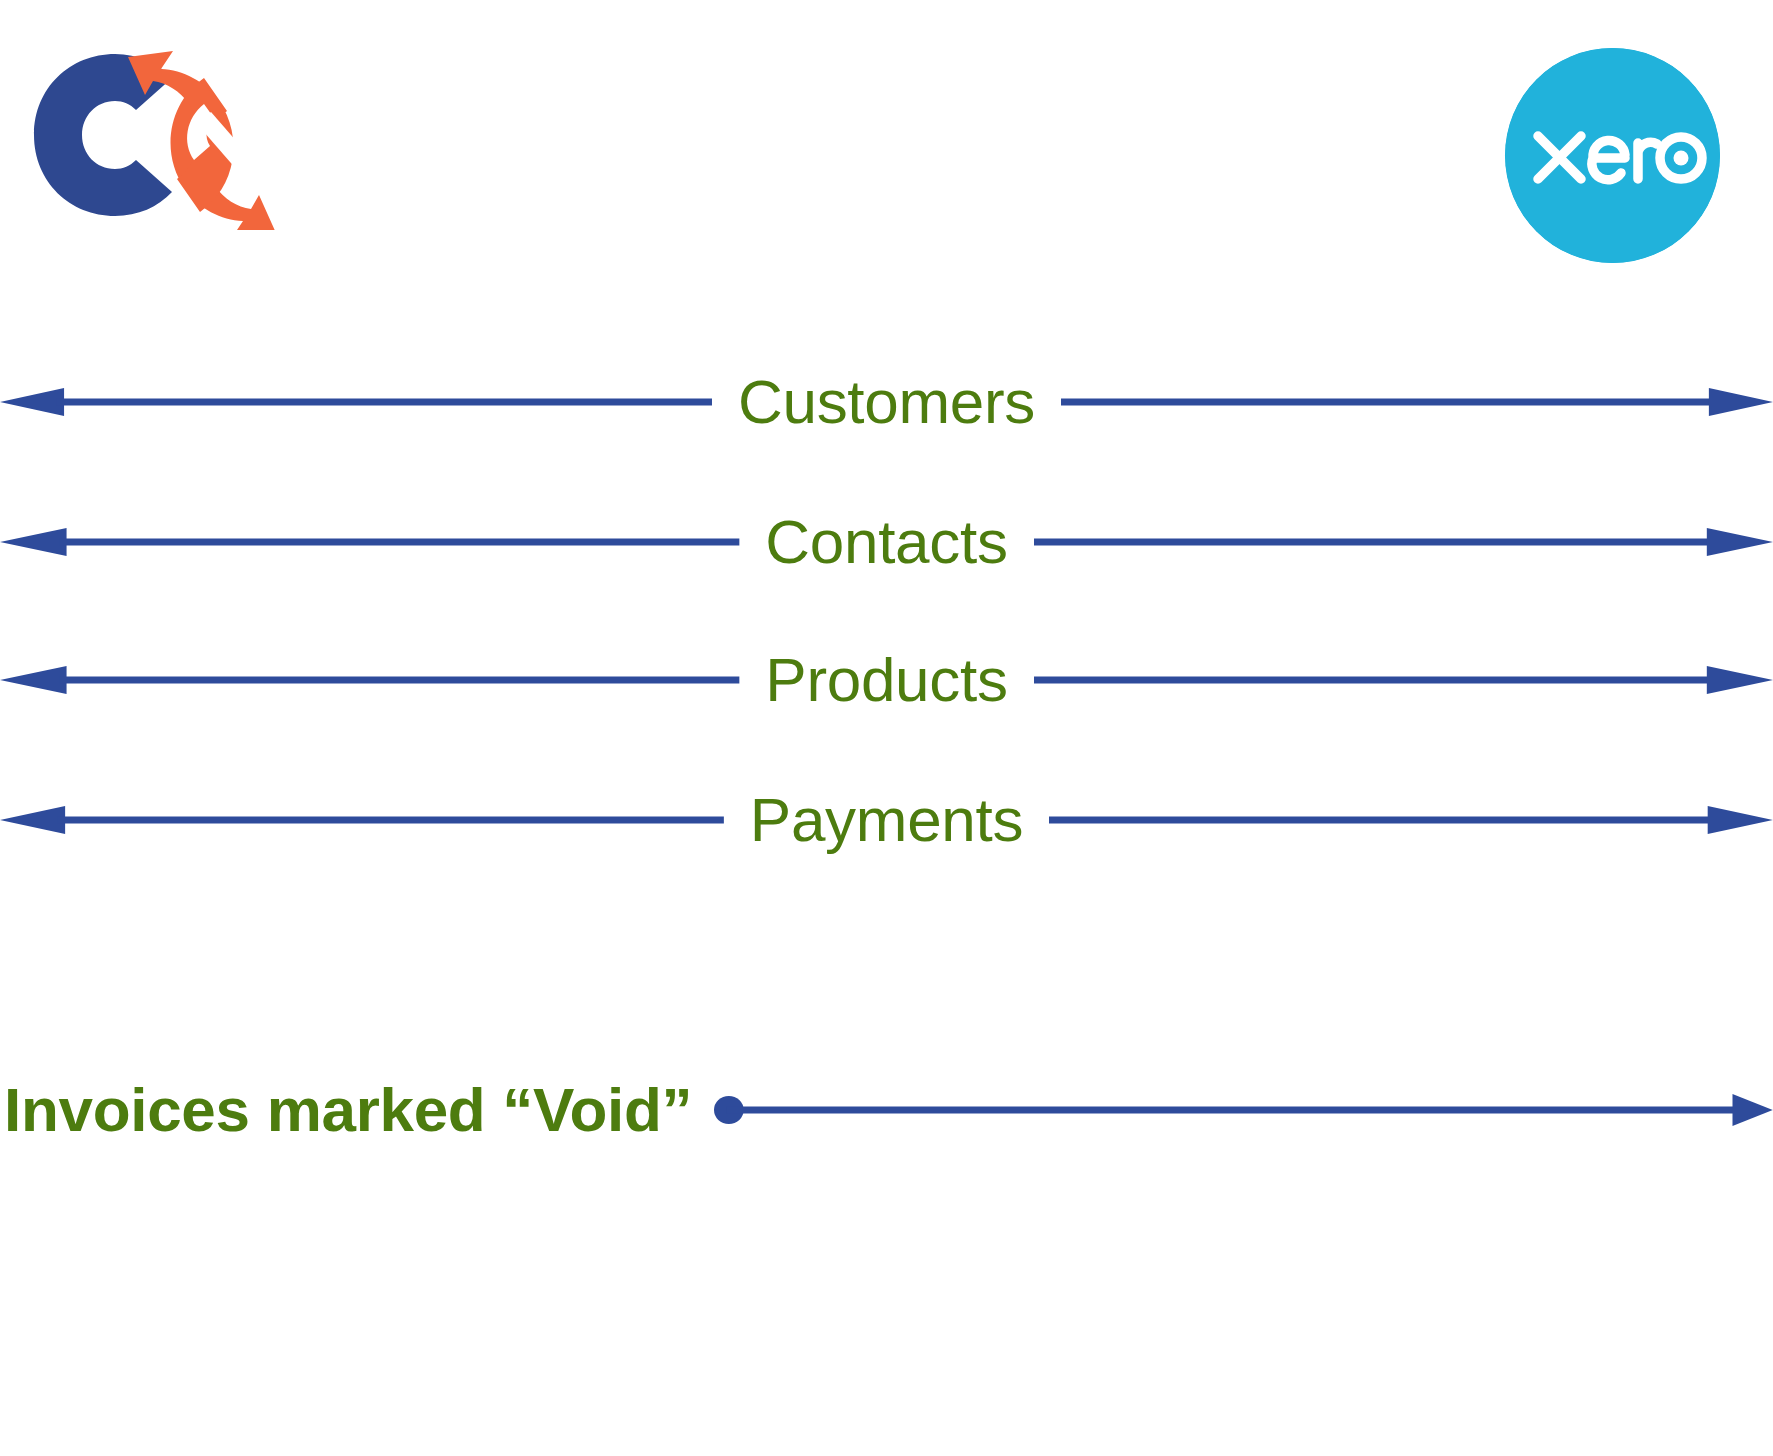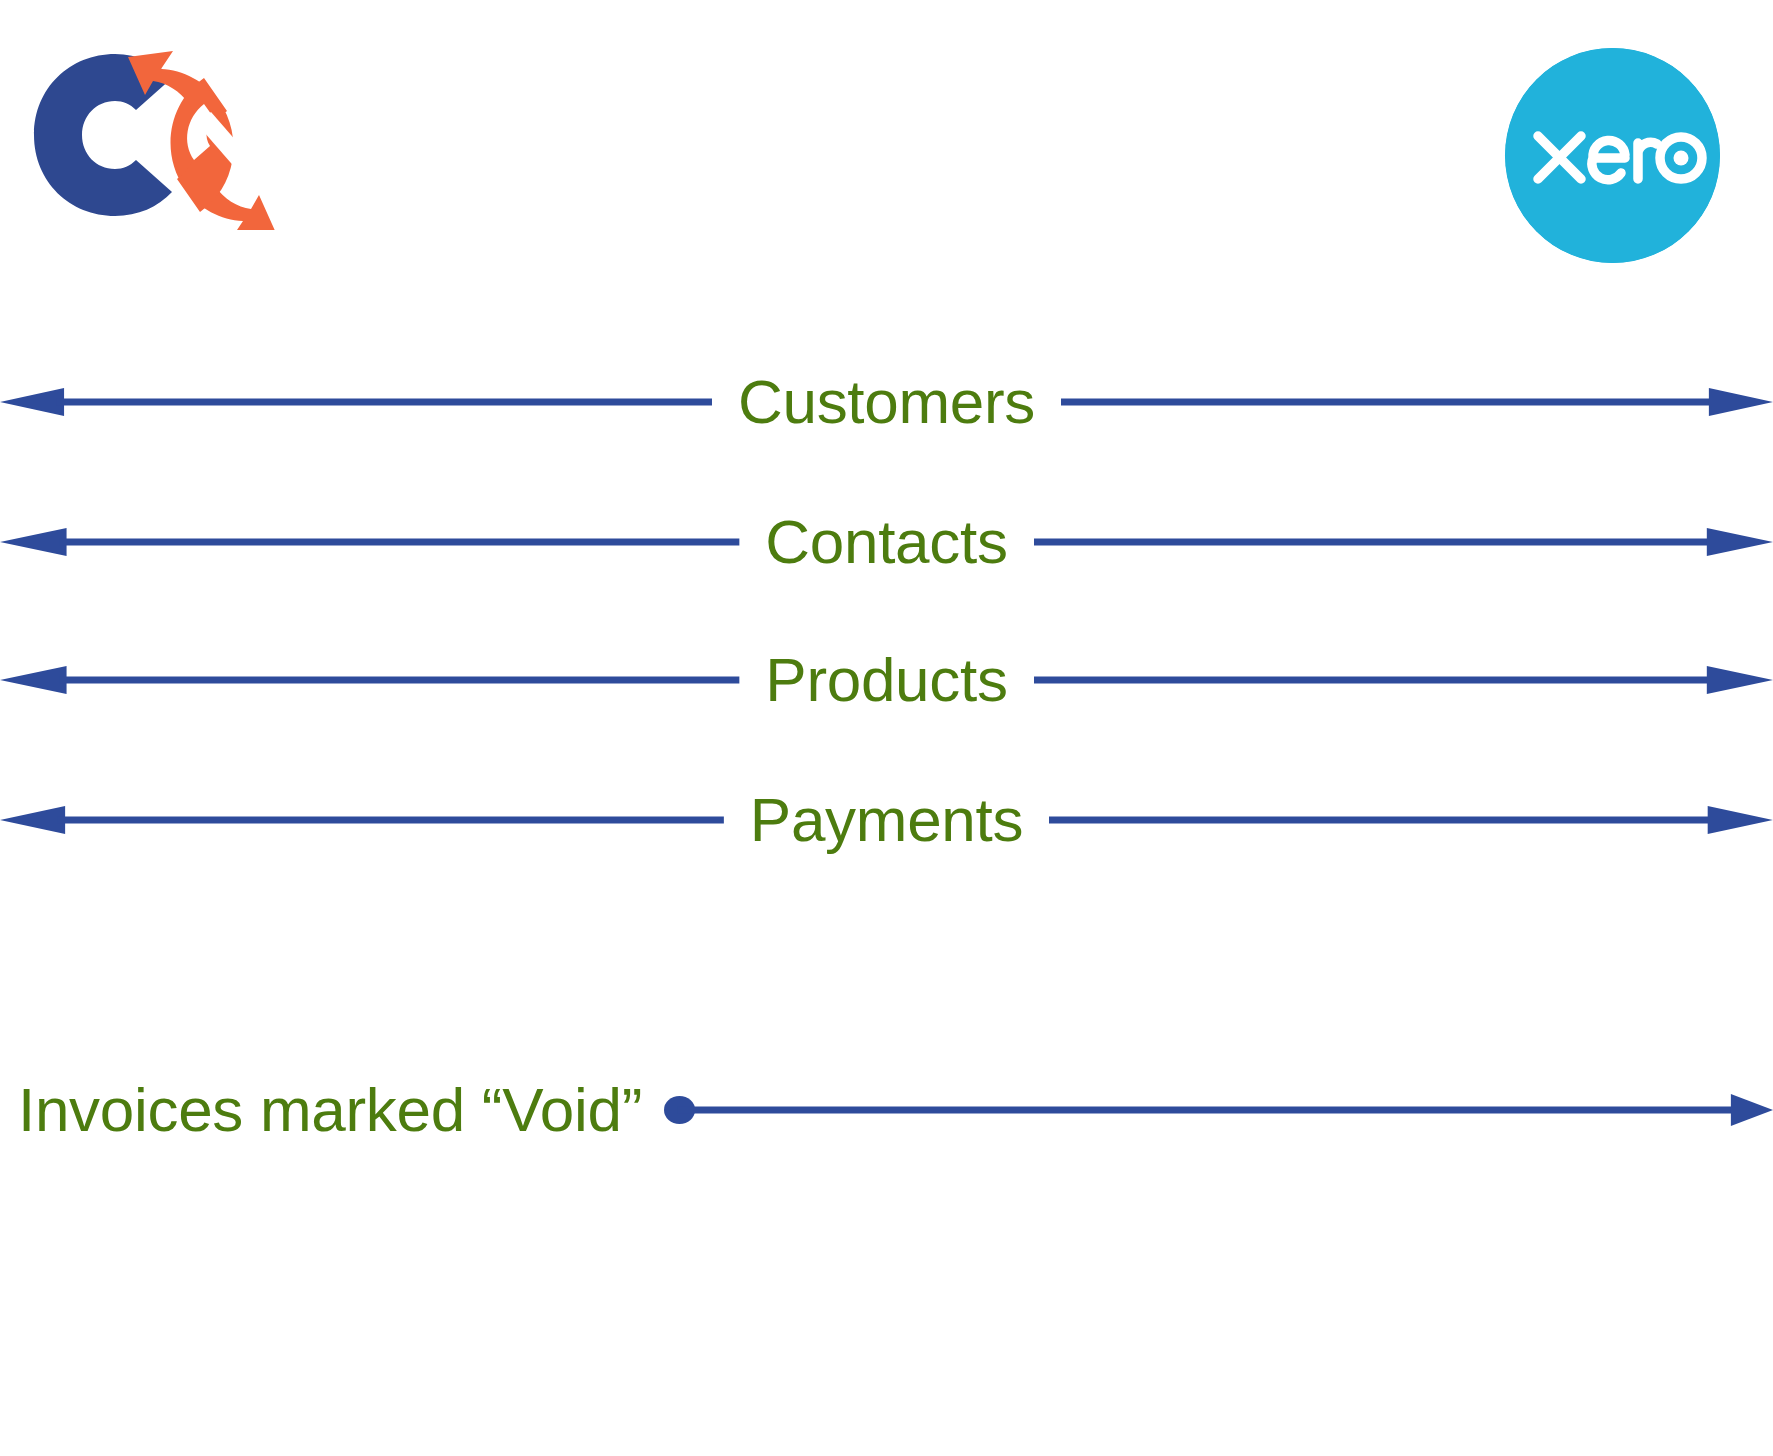--- a/index.html
+++ b/index.html
@@ -58,22 +58,23 @@
   .flow-label {
     flex: 0 0 auto;
     color: #4d7c0f;
     font-size: 62px;
     line-height: 1;
     white-space: nowrap;
     padding: 0 26px;
     letter-spacing: -0.3px;
   }
   .flow-label.flush-left {
-    padding-left: 18px;
+    padding-left: 4px;
     padding-right: 22px;
+    font-weight: bold;
   }
 
   
   .seg svg {
     position: absolute;
     inset: 0;
     width: 100%;
     height: 100%;
     display: block;
     overflow: visible;

